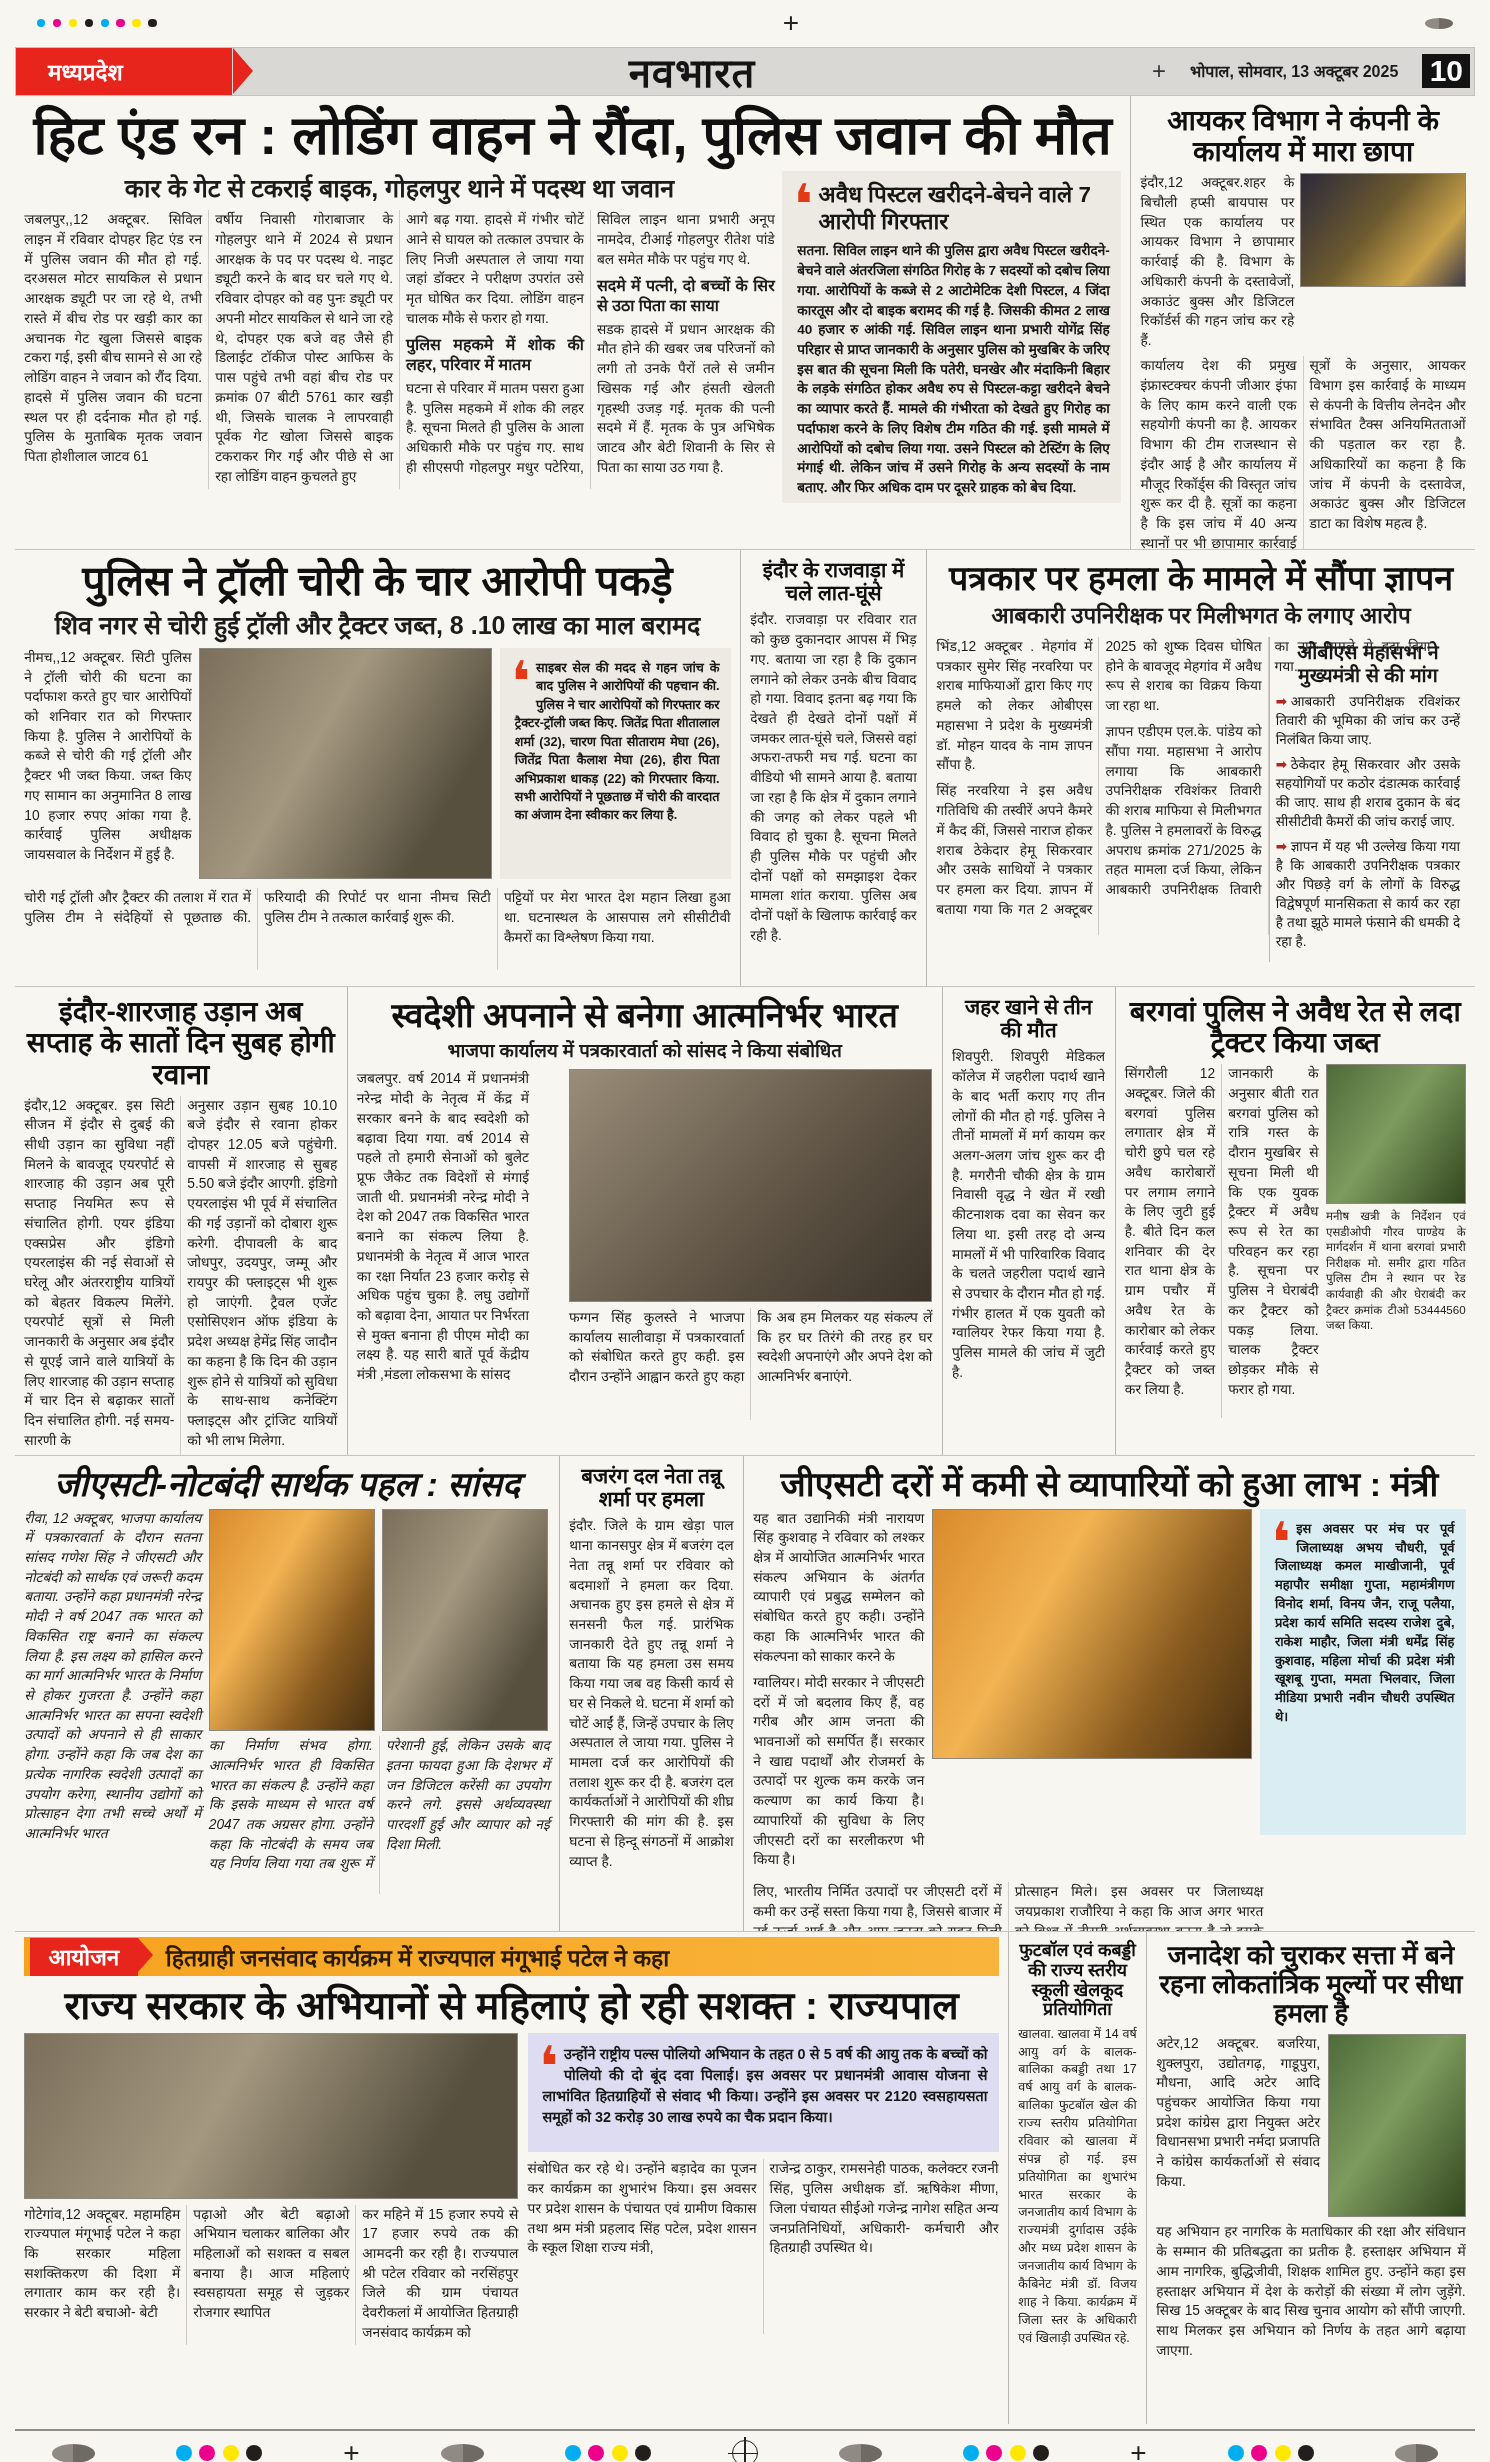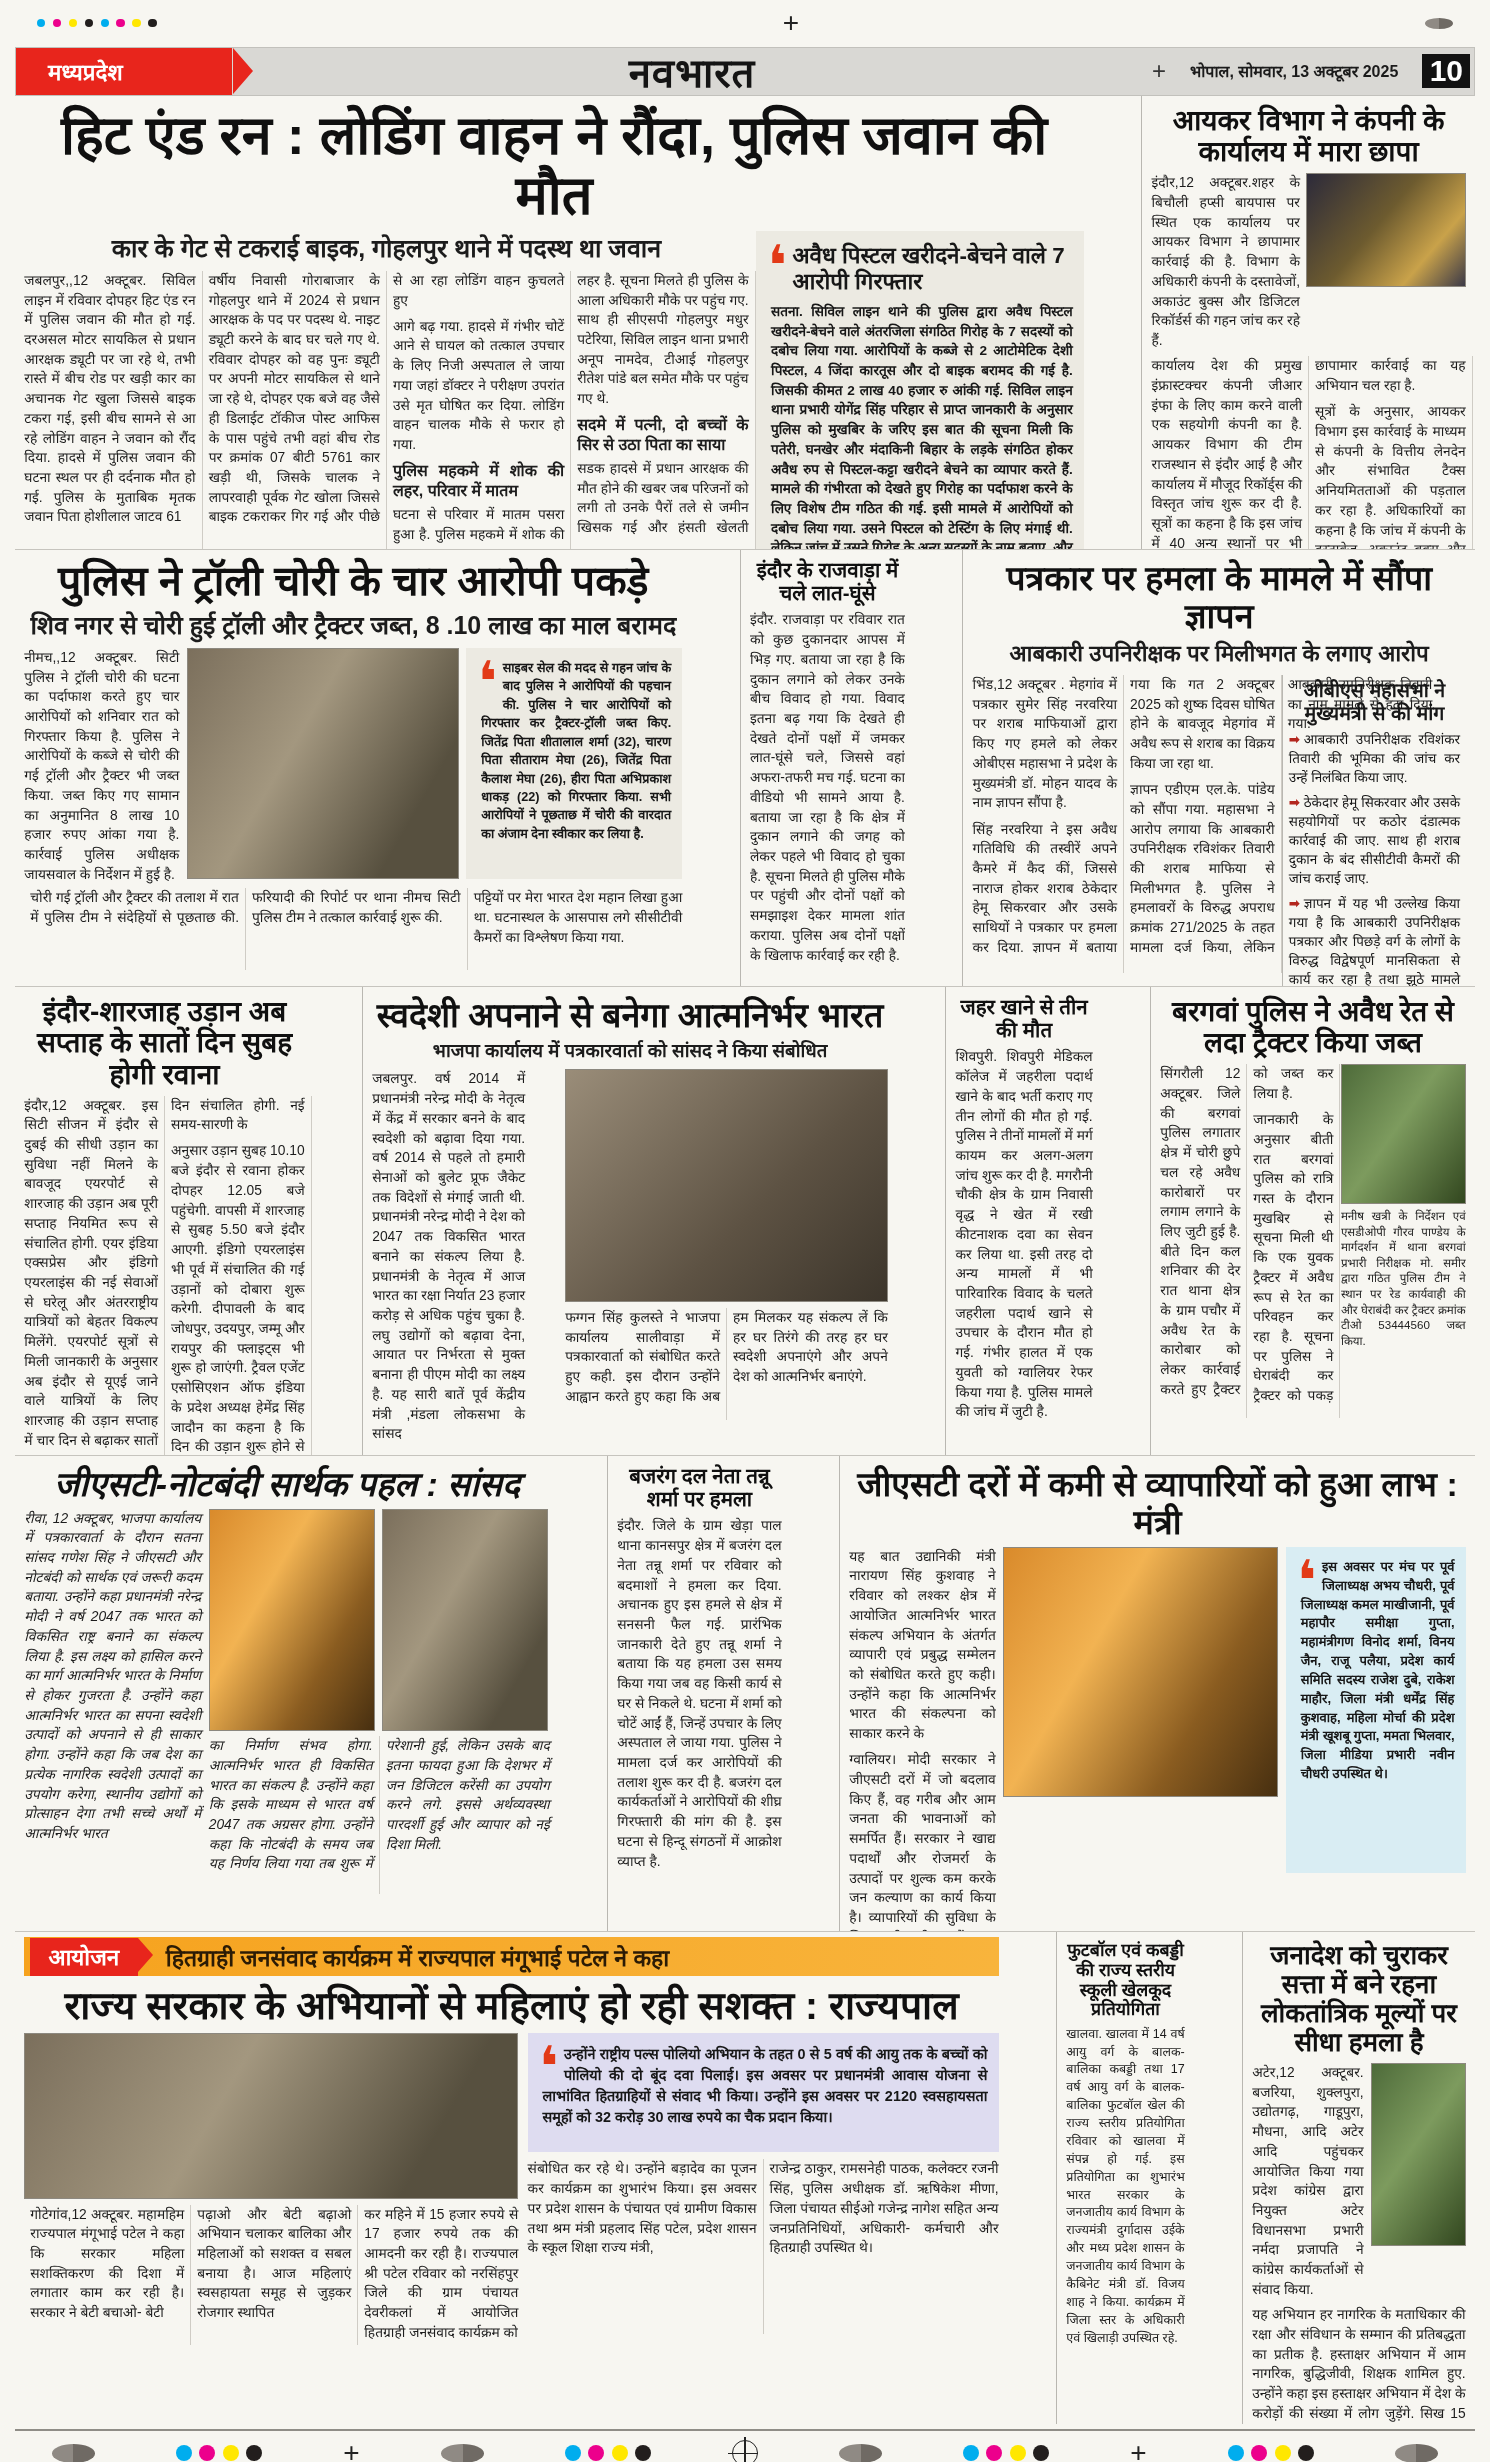--- a/index.html
+++ b/index.html
@@ -21,36 +21,36 @@
   .masthead{flex:0 0 auto;display:flex;align-items:stretch;margin:0 15px;height:47px;background:#d9d8d4;border:0.9px solid #c2c1bc;}
   .region{background:#e8251c;color:#fff;font-weight:700;font-size:22.4px;display:flex;align-items:center;
           padding:0 26px 0 32px;position:relative;min-width:158px;}
   .region:after{content:"";position:absolute;right:-20.5px;top:0;border-top:23px solid transparent;border-bottom:23px solid transparent;border-left:20.5px solid #e8251c;}
   .paper{flex:1;display:flex;align-items:center;justify-content:center;font-size:40px;font-weight:800;color:#141414;letter-spacing:0.9px;}
   .mh-right{display:flex;align-items:center;gap:24px;padding-right:3.7px;}
   .dateline{font-weight:700;font-size:16px;color:#1b1b1b;white-space:nowrap;}
   .pagenum{background:#121212;color:#fff;font-weight:800;font-size:30px;display:flex;align-items:center;justify-content:center;width:48px;}
   .mh-plus{font-size:24px;color:#333;}
   
-  .band{display:flex;flex:0 0 auto;margin:0 15px;border-top:0.9px solid #c6c4be;gap:48px;}
+  .band{display:flex;flex:0 0 auto;margin:0 15px;border-top:0.9px solid #c6c4be;}
   .article{padding:5.6px 9.3px;overflow:hidden;box-sizing:border-box;}
   .vline{border-left:0.9px solid #b9b7b1;}
   .hl{font-weight:800;color:#101010;text-align:center;line-height:1.12;margin:3.7px 0 5.6px;}
   .hl.xxl{font-size:54px;}
   .hl.xl{font-size:41px;}
   .hl.lg{font-size:34px;}
   .hl.md{font-size:28px;}
   .hl.sm{font-size:20.5px;}
   .subhl{font-weight:700;font-size:25px;text-align:center;color:#1c1c1c;margin:1.9px 0 7.5px;line-height:1.2;}
   .subhl.sm{font-size:18.6px;}
   .body-t{font-size:13.8px;line-height:1.43;text-align:justify;color:#1d1d1d;}
   .body-t p{margin:0 0 6.5px;}
   .inhead{font-weight:800;font-size:16px;margin:3.7px 0;line-height:1.25;}
   .cols2{column-count:2;column-gap:13px;column-rule:0.9px solid #cfccc5;}
-  .cols3{column-count:3;column-gap:13px;column-rule:0.9px solid #cfccc5;margin-left:6px;}
+  .cols3{column-count:3;column-gap:13px;column-rule:0.9px solid #cfccc5;}
   .cols4{column-count:4;column-gap:13px;column-rule:0.9px solid #cfccc5;}
   
   .qbox{position:relative;padding:11.2px 11.2px 9.3px 15px;box-sizing:border-box;}
   .qbox .qmark{color:#e23a17;font-size:56px;line-height:0.5;float:left;margin:9.3px 5.6px 0 -3.7px;font-weight:700;}
   .qbox.gray{background:#eceae2;}
   .qbox.cyan{background:#d9edf3;}
   .qbox.lav{background:#dedcf0;}
   .qtext{font-size:14.4px;font-weight:600;line-height:1.45;text-align:justify;}
   
   .photo{background:linear-gradient(135deg,#9a8d79,#5d5243 60%,#3c352b);border:0.9px solid #8c887f;box-sizing:border-box;position:relative;overflow:hidden;}

